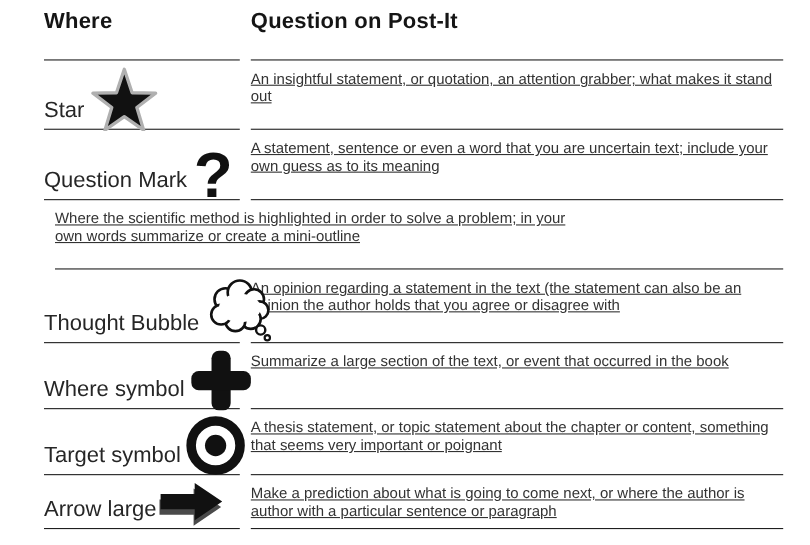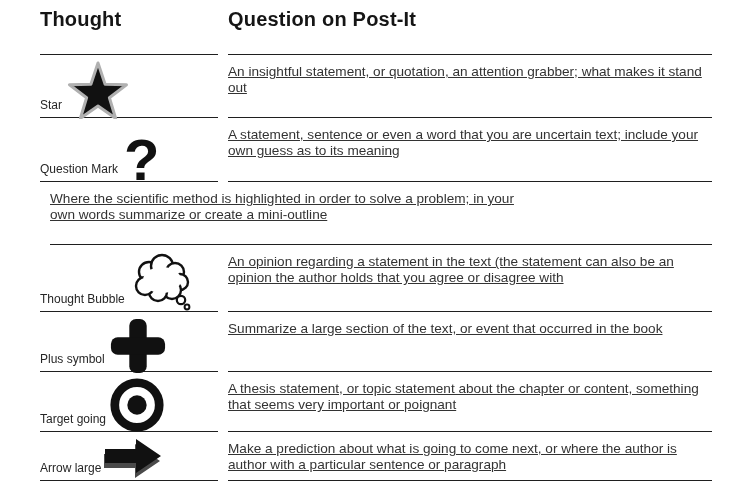--- a/index.html
+++ b/index.html
@@ -54,21 +54,21 @@
   .header-row {
     height: 47px;
   }
   .head-label {
     font-size: 20px;
     font-weight: bold;
     color: #151515;
     letter-spacing: 0.2px;
   }
   .sym-label {
-    font-size: 12px;
+    font-size: 20px;
     color: #262626;
     white-space: nowrap;
     padding-bottom: 4px;
   }
   .desc {
     font-size: 13.6px;
     line-height: 16px;
     color: #333333;
     max-width: 478px;
     text-decoration: underline;
@@ -96,21 +96,21 @@
   svg { display: block; }
 </style>
 </head>
 <body>
 
 <div class="doc">
   <div class="table">
 
     <div class="trow header-row">
       <div class="cell-symbol">
-        <span class="head-label">Thought</span>
+        <span class="head-label">Where</span>
       </div>
       <div class="col-gap"></div>
       <div class="cell-content">
         <span class="head-label">Question on Post-It</span>
       </div>
     </div>
 
     <div class="trow r1">
       <div class="cell-symbol">
         <span class="sym-label">Star</span>
@@ -165,37 +165,37 @@
         </span>
       </div>
       <div class="col-gap"></div>
       <div class="cell-content">
         <div class="desc">An opinion regarding a statement in the text (the statement can also be an opinion the author holds that you agree or disagree with</div>
       </div>
     </div>
 
     <div class="trow r5">
       <div class="cell-symbol">
-        <span class="sym-label">Plus symbol</span>
+        <span class="sym-label">Where symbol</span>
         <span class="icon-wrap">
           <svg width="58" height="58" viewBox="0 0 60 60" style="margin-left:4px; transform:translateY(5px);">
             <rect x="21" y="2" width="18" height="56" rx="7" fill="#111111"></rect>
             <rect x="2" y="21" width="56" height="18" rx="7" fill="#111111"></rect>
           </svg>
         </span>
       </div>
       <div class="col-gap"></div>
       <div class="cell-content">
         <div class="desc">Summarize a large section of the text, or event that occurred in the book</div>
       </div>
     </div>
 
     <div class="trow r6">
       <div class="cell-symbol">
-        <span class="sym-label">Target going</span>
+        <span class="sym-label">Target symbol</span>
         <span class="icon-wrap">
           <svg width="58" height="58" viewBox="0 0 60 60" style="margin-left:2px; transform:translateY(4px);">
             <circle cx="30" cy="30" r="23" fill="none" stroke="#111111" stroke-width="9"></circle>
             <circle cx="30" cy="30" r="10" fill="#111111"></circle>
           </svg>
         </span>
       </div>
       <div class="col-gap"></div>
       <div class="cell-content">
         <div class="desc">A thesis statement, or topic statement about the chapter or content, something that seems very important or poignant</div>

